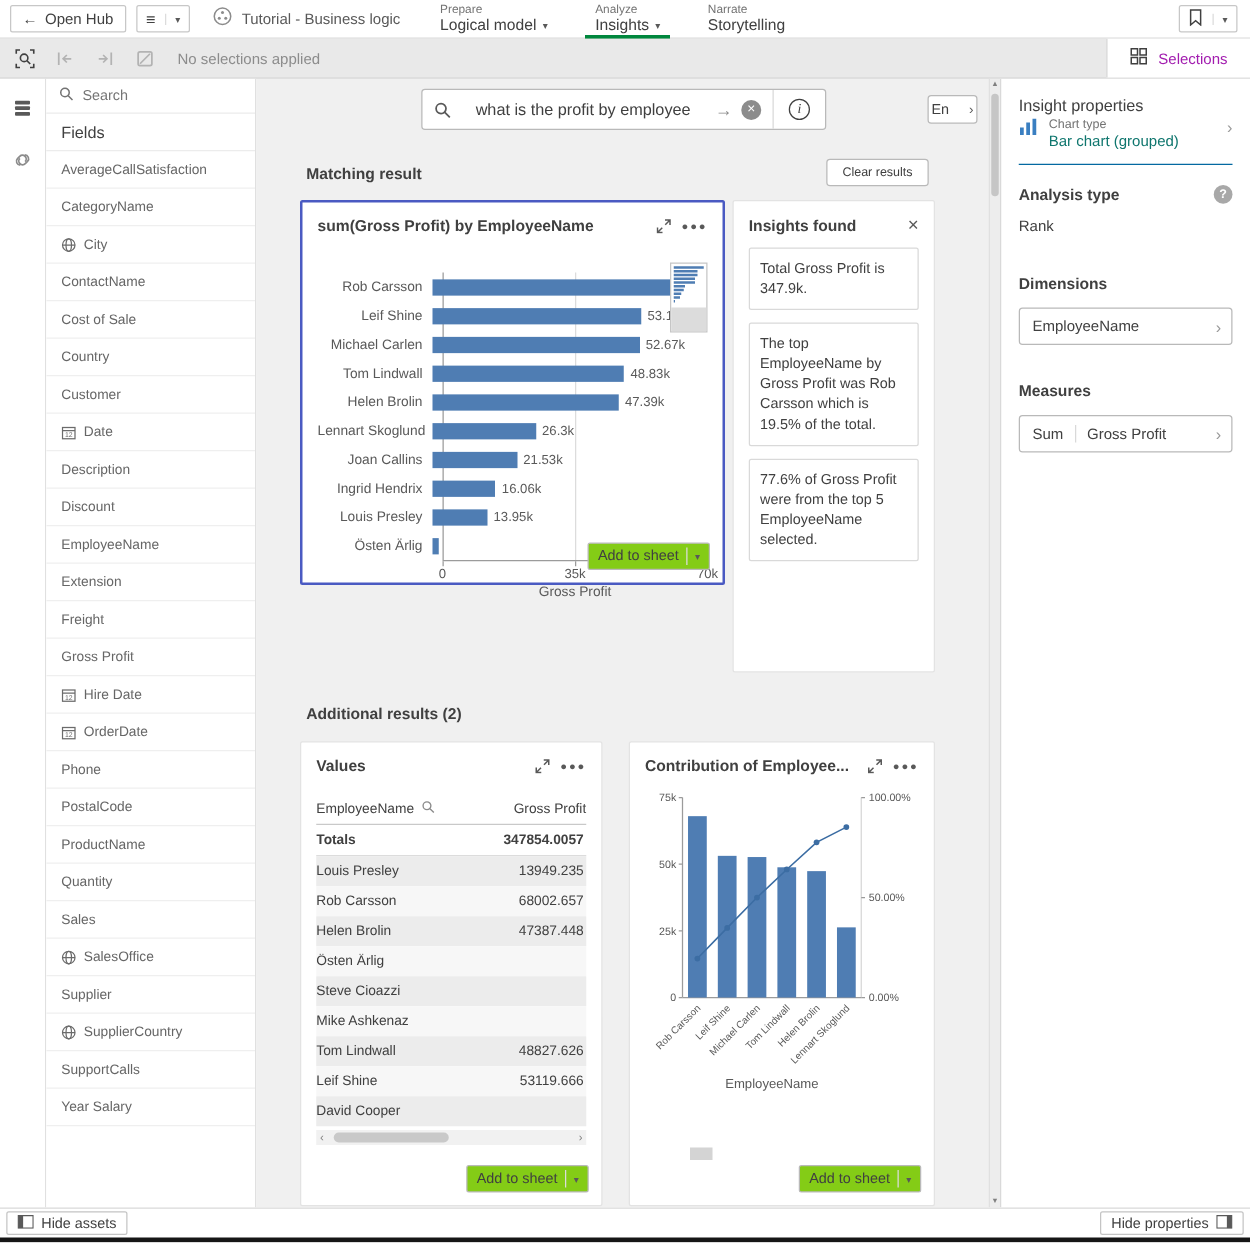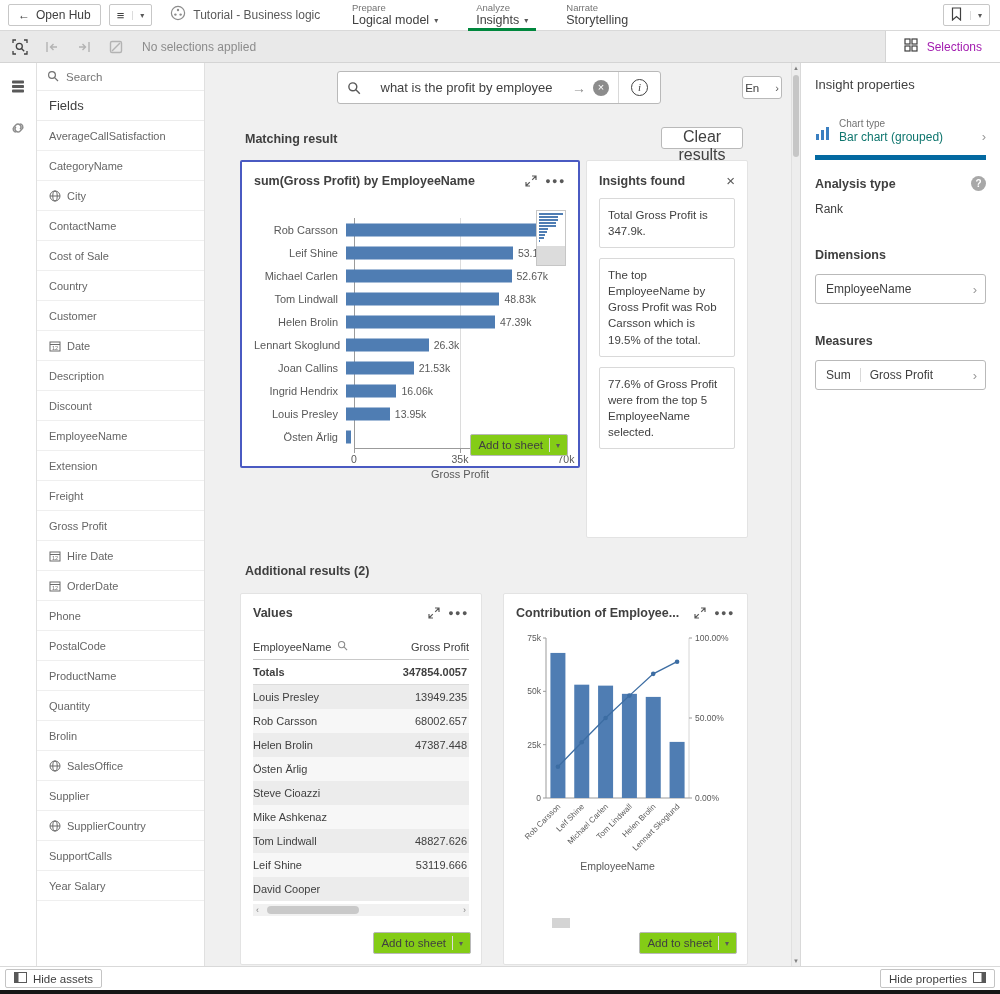--- a/index.html
+++ b/index.html
@@ -52,21 +52,21 @@
   .nl-search .mag { display:flex; margin-right:7px; }
   .nl-input { flex:1; border:none; outline:none; font-size:13px; color:#404040; font-family:inherit; background:transparent; min-width:0;text-align:center; }
   .nl-arrow { color:#8c8c8c; font-size:14px; margin:0 7px; cursor:pointer; }
   .nl-clear { width:16px; height:16px; border-radius:50%; background:#8c8c8c; color:#fff; font-size:11px; line-height:15px; text-align:center; cursor:pointer; flex:none; }
   .nl-info-seg { height:100%; width:42px; border-left:1px solid #d9d9d9; margin-left:9px; display:flex; align-items:center; justify-content:center; cursor:pointer; }
   .info-circle { width:17px; height:17px; border:1.4px solid #404040; border-radius:50%; font-family:"Liberation Serif",serif; font-style:italic; font-size:11px; text-align:center; line-height:14px; color:#404040; }
   .lang-btn { position:absolute; left:537px; top:13px; width:40px; height:23px; background:#fff; border:1px solid #b9b9b9; border-radius:3px; font-size:11.5px; color:#404040; display:flex; align-items:center; justify-content:center; gap:16px; cursor:pointer; }
   .lang-btn .rchev { font-size:11px; color:#595959; }
 
   .match-label { position:absolute; left:40px; top:69px; font-size:12.5px; font-weight:700; color:#404040; }
-  .clear-btn { position:absolute; left:456px; top:64px; width:82px; height:22px; background:#fff; border:1px solid #b9b9b9; border-radius:3px; font-size:16px; color:#404040; cursor:pointer; }
+  .clear-btn { position:absolute; left:456px; top:64px; width:82px; height:22px; background:#fff; border:1px solid #b9b9b9; border-radius:3px; font-size:10px; color:#404040; cursor:pointer; }
 
   .card { position:absolute; background:#fff; border:1px solid #e3e3e3; border-radius:2px; padding:12px; }
   .card-head { display:flex; align-items:center; gap:8px; }
   .card-title { font-size:12.5px; font-weight:700; color:#404040; flex:1; white-space:nowrap; overflow:hidden; text-overflow:ellipsis; }
   .head-ic { color:#595959; cursor:pointer; display:flex; align-items:center; }
   .dots { font-size:9px; letter-spacing:1.5px; color:#595959; }
 
   .card-main { left:35px; top:97px; width:340px; height:308px; border:2px solid #4a5ac2; }
   .rows-area { position:relative; z-index:0; margin-top:30px; }
   .rows-area::before { content:""; position:absolute; left:100px; top:0; bottom:0; border-left:1px solid #9b9b9b; z-index:-1; }
@@ -114,21 +114,21 @@
 
   
   .vscroll { position:absolute; right:0; top:0; bottom:0; width:9px; background:#ededed; border-left:1px solid #e0e0e0; }
   .vs-arrow { position:absolute; left:0; width:8px; text-align:center; font-size:6px; color:#808080; cursor:pointer; }
   .vs-up { top:2px; } .vs-down { bottom:2px; }
   .vs-thumb { position:absolute; top:12px; left:1px; width:6px; height:82px; background:#c6c6c6; border-radius:3px; cursor:pointer; }
 
   
   .props { width:200px; background:#fff; border-left:1px solid #d9d9d9; padding:14px; font-size:12px; }
   .props-title { font-size:13px; color:#404040; }
-  .ct-row { display:flex; align-items:flex-end; gap:9px; margin-top:26px; padding-bottom:11px; border-bottom:5px solid #0369a1; cursor:pointer; }
+  .ct-row { display:flex; align-items:flex-start; gap:9px; margin-top:2px; padding-bottom:11px; border-bottom:1px solid #0369a1; cursor:pointer; }
   .ct-text { flex:1; }
   .ct-label { font-size:10px; color:#737373; }
   .ct-value { font-size:12px; color:#0f766e; margin-top:1px; }
   .chev { color:#999; font-size:13px; }
   .sec-h { font-weight:700; font-size:12.5px; color:#404040; display:flex; align-items:center; }
   .sec-analysis { margin-top:16px; }
   .help-ic { margin-left:auto; width:15px; height:15px; border-radius:50%; background:#a8a8a8; color:#fff; font-size:10px; font-weight:700; display:flex; align-items:center; justify-content:center; cursor:pointer; }
   .analysis-val { margin-top:11px; font-size:12px; color:#404040; }
   .sec-dims { margin-top:32px; }
   .pill-btn { margin-top:12px; height:30px; border:1px solid #b9b9b9; border-radius:3px; background:#fff; display:flex; align-items:center; padding:0 8px 0 10px; font-size:12px; color:#404040; cursor:pointer; }
@@ -352,21 +352,21 @@
           <div class="field-row">
             <span>PostalCode</span>
           </div>
           <div class="field-row">
             <span>ProductName</span>
           </div>
           <div class="field-row">
             <span>Quantity</span>
           </div>
           <div class="field-row">
-            <span>Brolin</span>
+            <span>Sales</span>
           </div>
           <div class="field-row">
             <span class="field-icon">
               <svg width="12" height="12" viewBox="0 0 12 12">
                 <circle cx="6" cy="6" r="5" fill="none" stroke="#6b6b6b"></circle>
                 <ellipse cx="6" cy="6" rx="2.2" ry="5" fill="none" stroke="#6b6b6b"></ellipse>
                 <path d="M1 6 h10" stroke="#6b6b6b"></path>
               </svg>
             </span>
             <span>SalesOffice</span>

